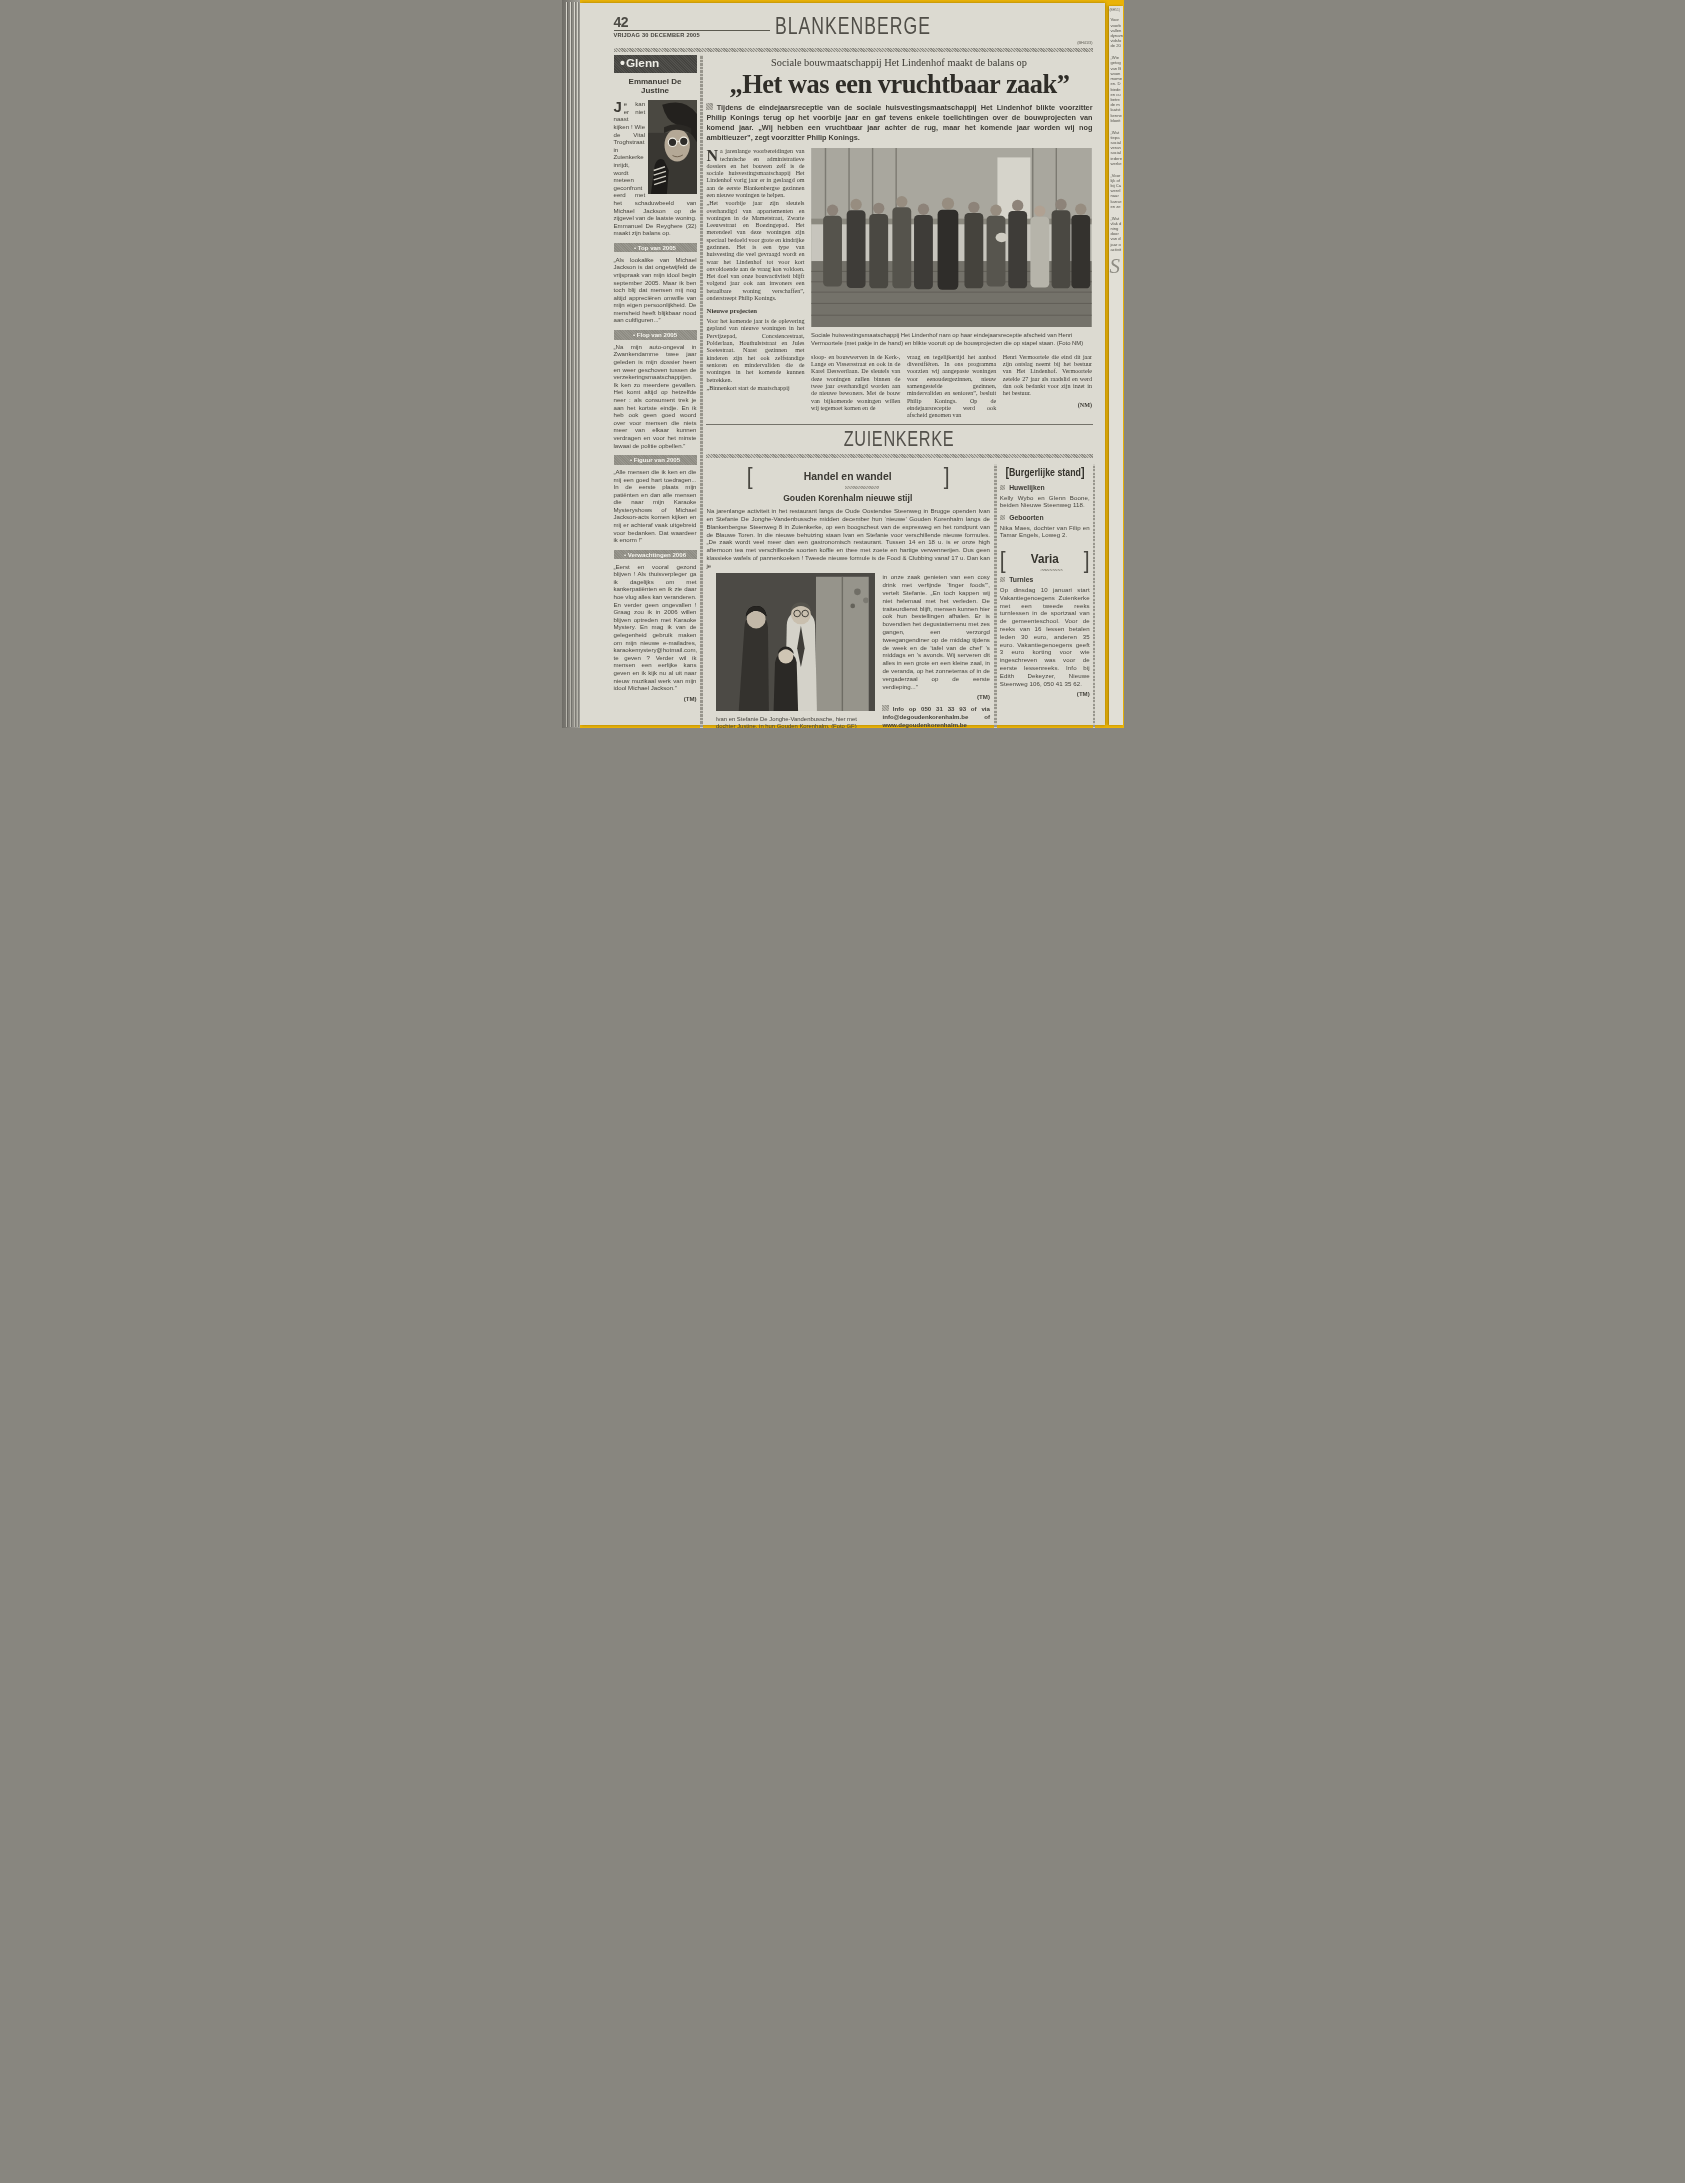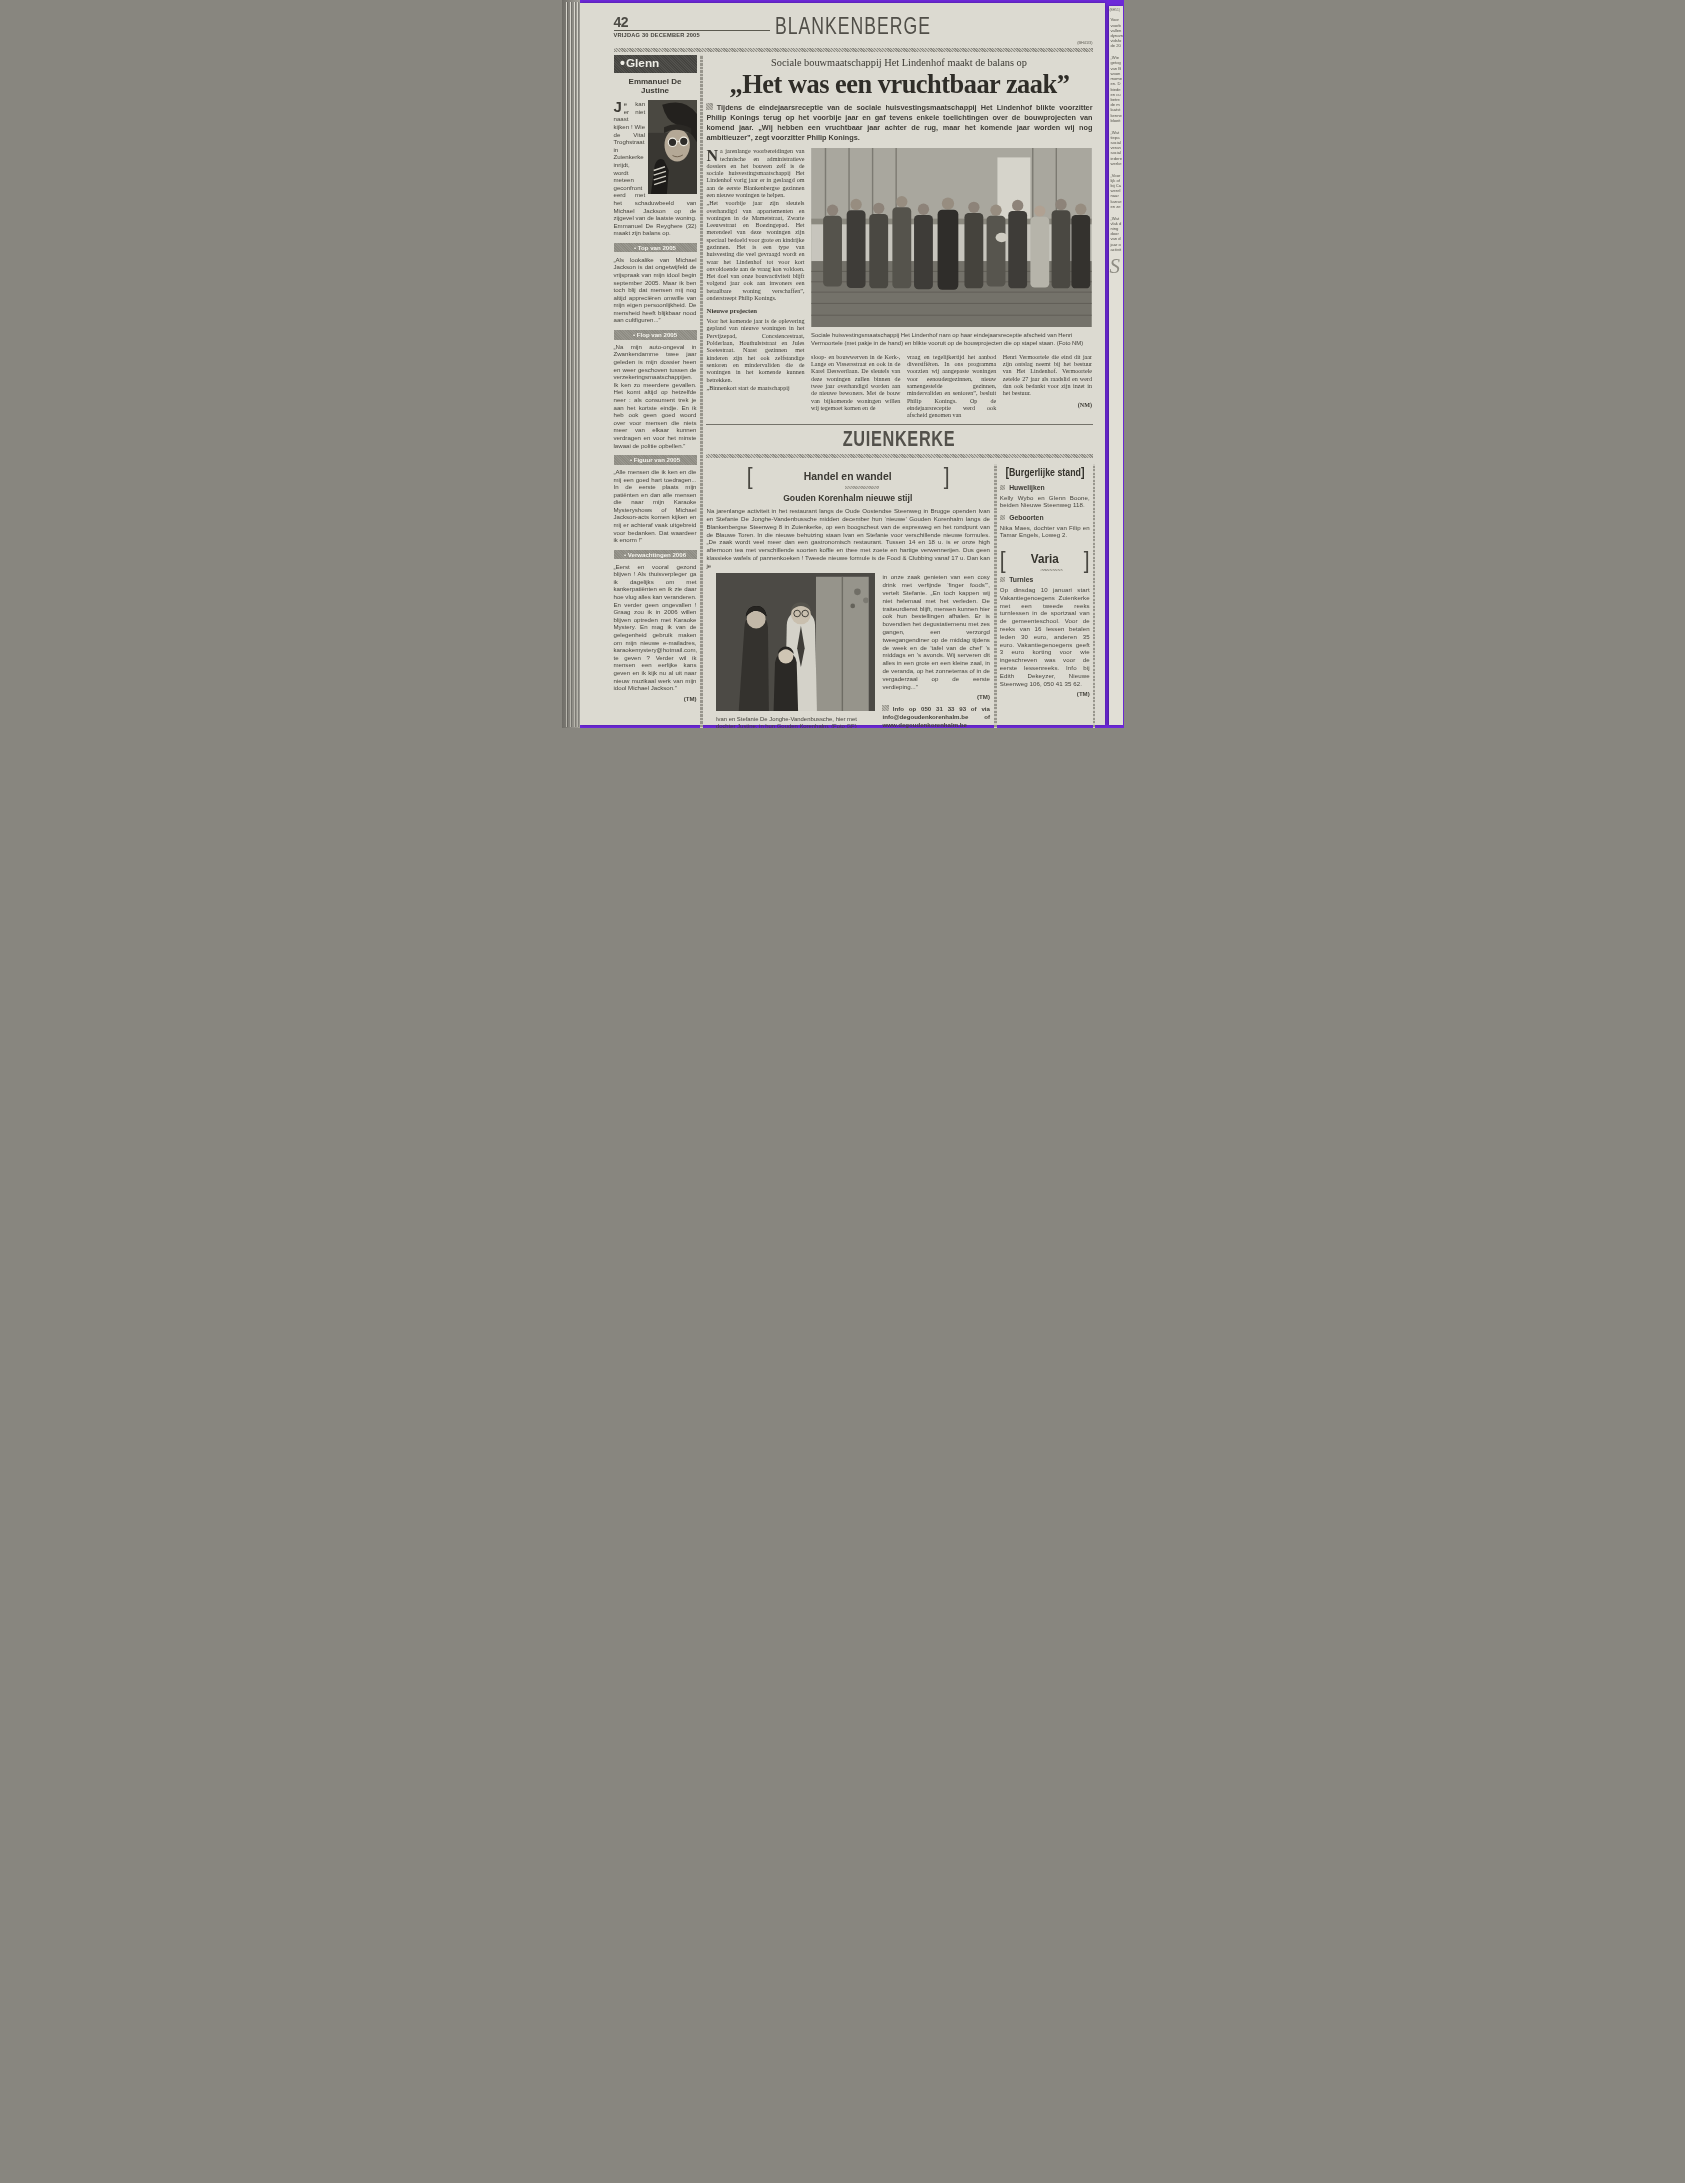--- a/index.html
+++ b/index.html
@@ -1,16 +1,16 @@
 <!DOCTYPE html>
 <html style="font-size:7.6px"><head>
 <meta charset="utf-8">
 <style>
   html,body{margin:0;padding:0;background:#88867f;}
-  .scene{position:relative;width:562px;height:728px;margin:0 auto;background:#6d28d9;overflow:hidden;
+  .scene{position:relative;width:562px;height:728px;margin:0 auto;background:#eab308;overflow:hidden;
          font-family:"Liberation Sans",sans-serif;color:#3a3833;}
   
   .spine{position:absolute;left:0;top:0;bottom:0;width:18px;background:linear-gradient(90deg,#6e6c66,#8d8b84 55%,#a3a199);}
   .pageedge{position:absolute;top:1.9px;bottom:0.9px;width:1.4px;background:linear-gradient(180deg,#d8d6cd,#b7b5ac);box-shadow:0.5px 0 0.5px rgba(0,0,0,.35);}
   .pe1{left:4.2px}.pe2{left:8px}.pe3{left:12.3px}.pe4{left:15px;width:1.9px}
   
   .paper{position:absolute;left:18px;top:2.8px;width:525px;height:722px;background:#dcdad1;box-shadow:0.9px 0 2.8px rgba(0,0,0,.35);}
   .inner{position:absolute;left:34px;top:5.7px;width:479px;}
   
   .sliver{position:absolute;left:547px;top:5.7px;width:14px;height:719px;background:#e1dfd6;box-shadow:-0.9px 0 1.9px rgba(0,0,0,.3);
@@ -60,21 +60,21 @@
   .dropN{float:left;font-size:16px;line-height:13.2px;font-weight:bold;margin:0.5px 1.9px 0 0;font-family:"Liberation Serif",serif;}
   .nieuwe{font-weight:bold;font-size:6.8px;margin:4.7px 0 3.8px;font-family:"Liberation Serif",serif;}
   .aright{flex:1;}
   .aphoto{width:281px;height:179px;background:#b5b3aa;}
   .acaption{width:281px;font-size:5.9px;line-height:7.6px;color:#43413b;margin:2.8px 0 6.6px;}
   .acols{display:flex;width:281px;}
   .acols .ac{flex:1;font-family:"Liberation Serif",serif;font-size:6.1px;line-height:7.3px;text-align:justify;color:#3b3933;}
   .acols .ac + .ac{margin-left:6.6px;}
   .nm{font-family:"Liberation Serif",serif;font-size:6.1px;text-align:right;font-weight:bold;margin-top:4.7px;}
   
-  .zdivider{margin-top:4.7px;font-weight:bold;}
+  .zdivider{margin-top:4.7px;}
   .zname{text-align:center;transform:scaleX(.74);transform-origin:center;font-size:22px;color:#53514b;letter-spacing:0.9px;margin:0.9px 0 1.9px;white-space:nowrap;}
   .zrow{display:flex;margin-top:6.6px;}
   .zleft{flex:1;margin-right:4.2px;}
   .zright{width:96px;flex:0 0 96px;display:flex;}
   .zr-inner{flex:1;padding:0 3.3px;}
   .zheader{display:flex;align-items:center;justify-content:space-between;width:203px;margin:1.9px auto 0.9px;}
   .bracket{font-size:21px;line-height:19px;font-weight:normal;color:#4a4842;font-family:"Liberation Sans",sans-serif;transform:scaleY(1.15);}
   .ztitle{font-size:11.3px;font-weight:bold;color:#3c3a34;transform:scaleX(.92);white-space:nowrap;}
   .undermark{width:34px;height:2.8px;background:repeating-linear-gradient(45deg,#a09e95 0 0.9px,#c4c2b9 0.9px 1.9px);margin:0.5px auto 3.8px;transform:translateX(14px);}
   .zsubtitle{font-size:9px;font-weight:bold;text-align:center;color:#3c3a34;margin:2.8px 0 4.7px;transform:scaleX(.96);}

